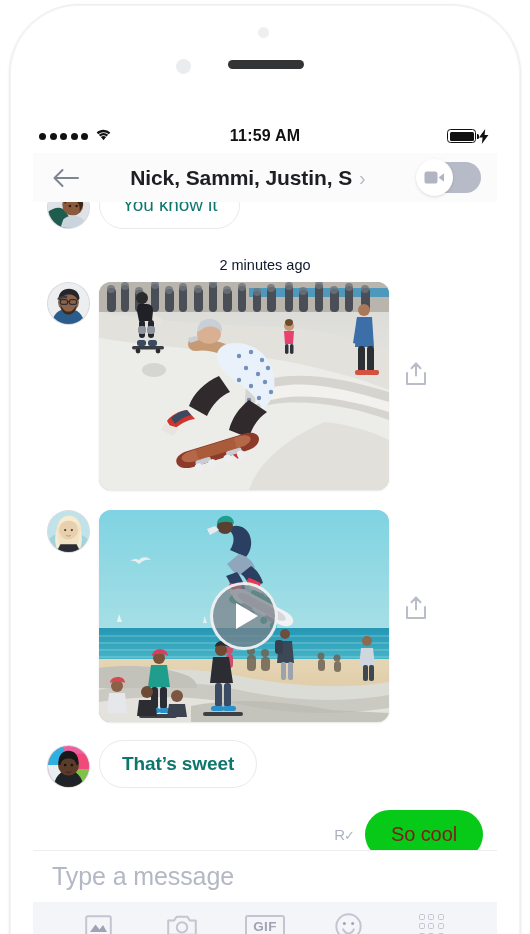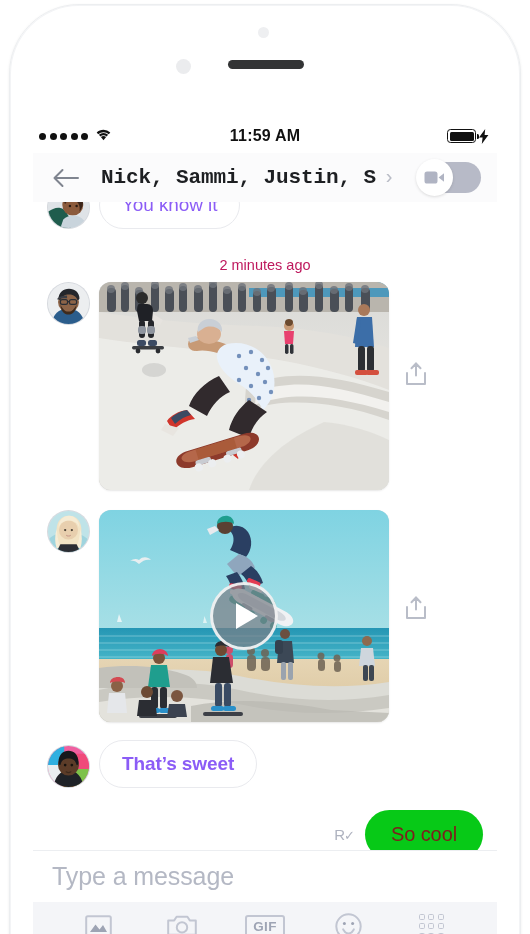--- a/index.html
+++ b/index.html
@@ -86,21 +86,21 @@
     position: relative;
     height: 49px;
     background: #fbfbfc;
     display: flex; align-items: center;
     padding: 0 16px 0 18px;
     z-index: 5;
   }
   .back-btn { width: 30px; height: 30px; display:flex; align-items:center; justify-content:center; flex:0 0 auto; }
   .nav-title-wrap {
     flex: 1; display: flex; align-items: center; justify-content: center;
-    gap: 7px; margin-left: -4px; font-family: Liberation Mono, monospace;
+    gap: 7px; margin-left: -4px;
   }
   .nav-title {
     font-size: 21px; font-weight: bold; color: #1d1f22;
     letter-spacing: -.1px; white-space: nowrap;
   }
   .nav-chevron { color: #b9bcc6; font-size: 20px; line-height: 1; font-weight: 400; }
   .video-toggle {
     flex: 0 0 auto;
     width: 62px; height: 31px;
     background: #b7bac7; border-radius: 16px;
@@ -129,28 +129,28 @@
     border: 1px solid rgba(0,0,0,.04);
   }
   .avatar svg { display:block; width:100%; height:100%; }
 
   .bubble-in {
     margin-left: 9px;
     background: #ffffff;
     border: 1.4px solid #e9eaee;
     border-radius: 24px;
     padding: 12px 22px;
-    font-size: 19px; color: #8b5cf6;
+    font-size: 19px; color: #0f766e;
     letter-spacing: -.1px;
   }
   .msg-partial { position: absolute; top: -21px; left: 0; right: 0; }
 
   .timestamp {
     text-align: center;
-    font-size: 14.5px; color: #be185d;
+    font-size: 14.5px; color: #0f172a;
     padding: 0;
   }
 
   .media-row { display: flex; align-items: flex-start; padding: 0 14px; }
   .media-card {
     margin-left: 9px;
     width: 290px;
     border-radius: 12px;
     overflow: hidden;
     position: relative;

